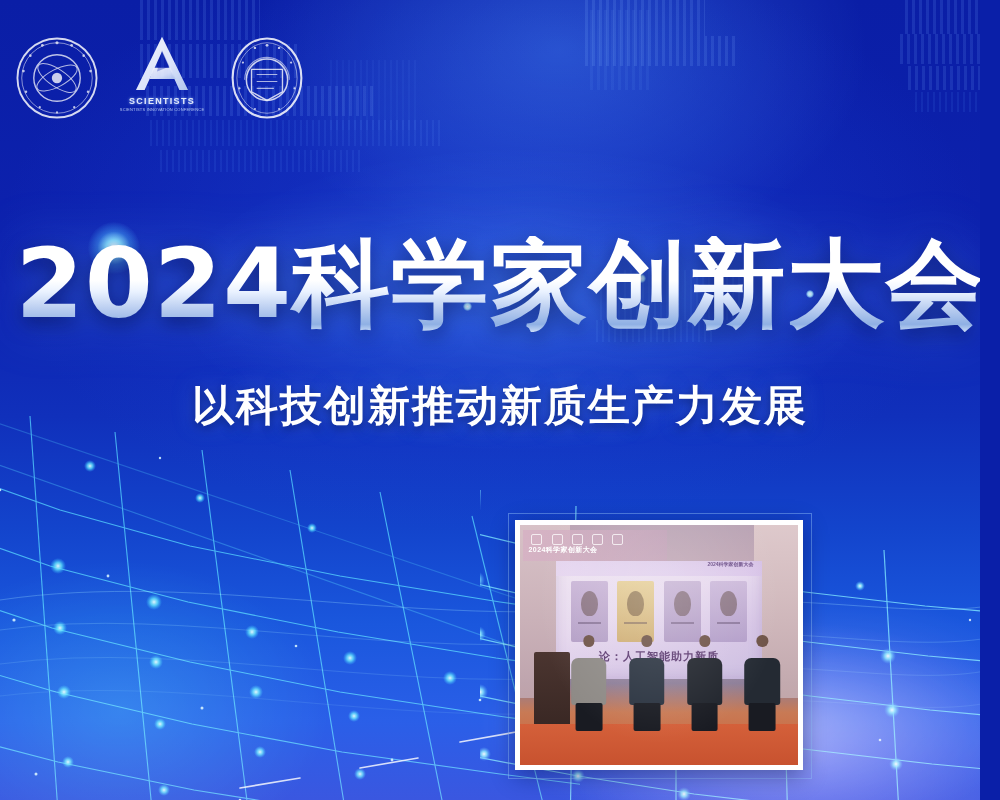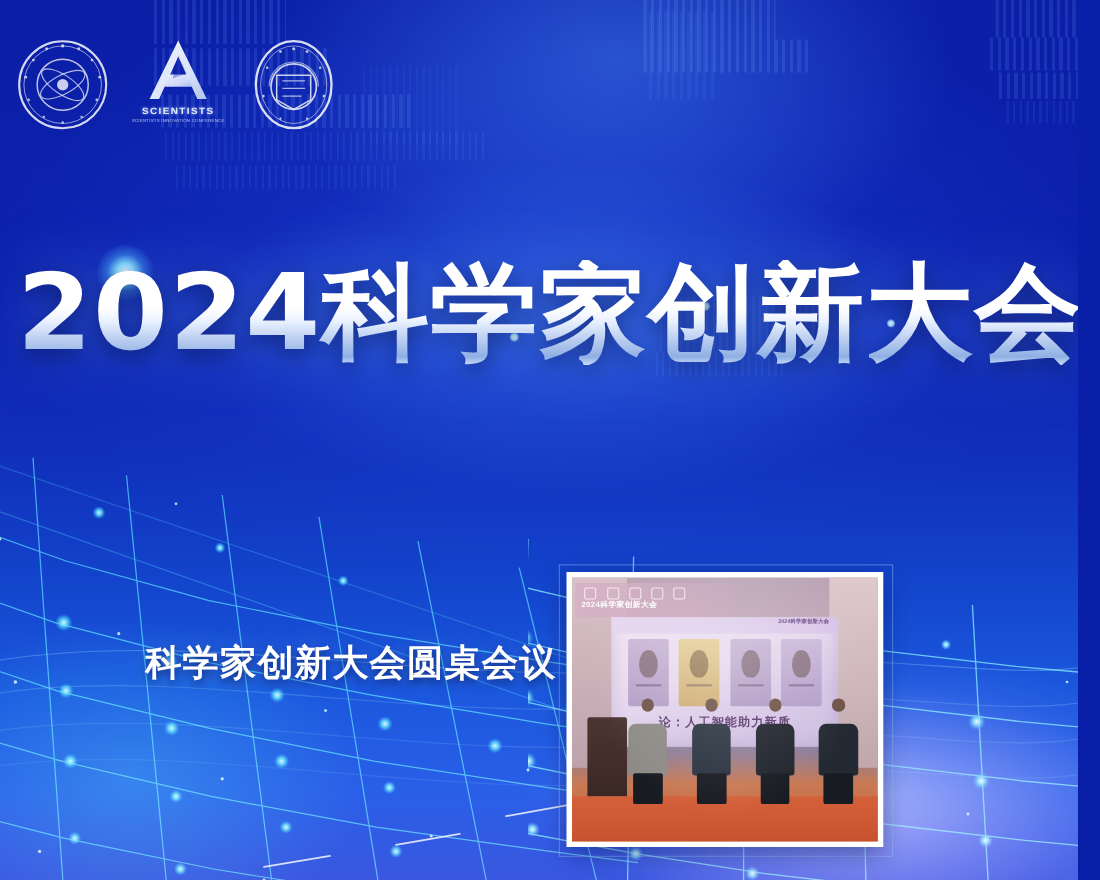--- a/index.html
+++ b/index.html
@@ -243,20 +243,21 @@
        background:radial-gradient(circle,#ffffff 0%,#a8e6ff 40%,rgba(90,190,255,0) 75%);"></div>
   <div class="flare" style="left:637px;top:274px;width:9px;height:9px;
        background:radial-gradient(circle,#ffffff 0%,#a8e6ff 40%,rgba(90,190,255,0) 75%);"></div>
   <div class="flare" style="left:806px;top:290px;width:8px;height:8px;
        background:radial-gradient(circle,#ffffff 0%,#a8e6ff 40%,rgba(90,190,255,0) 75%);"></div>
 
   <div class="title-wrap">
     <div class="title">2024科学家创新大会</div>
   </div>
 
+  <div class="subtitle">以科技创新推动新质生产力发展</div>
 
 
   <div class="mesh">
 
     <svg class="wave" viewBox="0 0 1000 260" preserveAspectRatio="none" aria-hidden="true">
       <g fill="none" stroke="#8fd4ff" stroke-width="1">
         <path d="M0 40 C200 10 420 70 640 46 C800 28 910 62 1000 44" opacity=".55"></path>
         <path d="M0 70 C180 44 400 104 630 78 C790 60 900 96 1000 76" opacity=".40"></path>
         <path d="M0 104 C190 78 410 140 640 112 C800 94 910 130 1000 108" opacity=".30"></path>
         <path d="M0 136 C200 112 420 176 650 146 C810 126 920 162 1000 140" opacity=".22"></path>
@@ -397,21 +398,20 @@
       </g>
     </svg>
 
     <div class="softglow" style="left:560px;bottom:-120px;width:520px;height:330px;
          background:radial-gradient(ellipse at center, rgba(150,120,255,.45), rgba(120,90,255,0) 70%);"></div>
     <div class="softglow" style="left:-90px;bottom:-60px;width:420px;height:300px;
          background:radial-gradient(ellipse at center, rgba(60,200,255,.30), rgba(60,200,255,0) 70%);"></div>
   </div>
 
   <div class="caption">
-    <div>科学家创新大会圆桌会议</div>
   </div>
 
   <div class="ph-frame-glow"></div>
   <div class="photo-frame">
     <div class="photo">
       <div class="ph-wall-l"></div>
       <div class="ph-wall-r"></div>
 
       <div class="ph-topbar">
         <span class="ico" style="left:6%;"></span>

